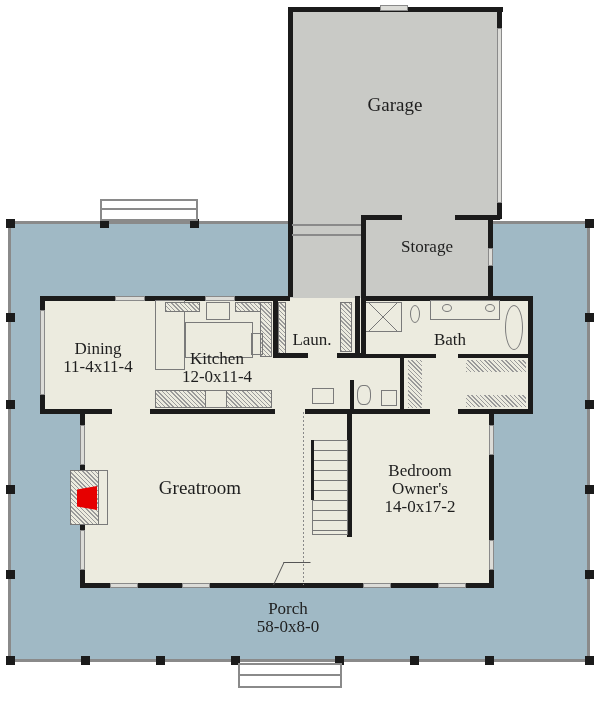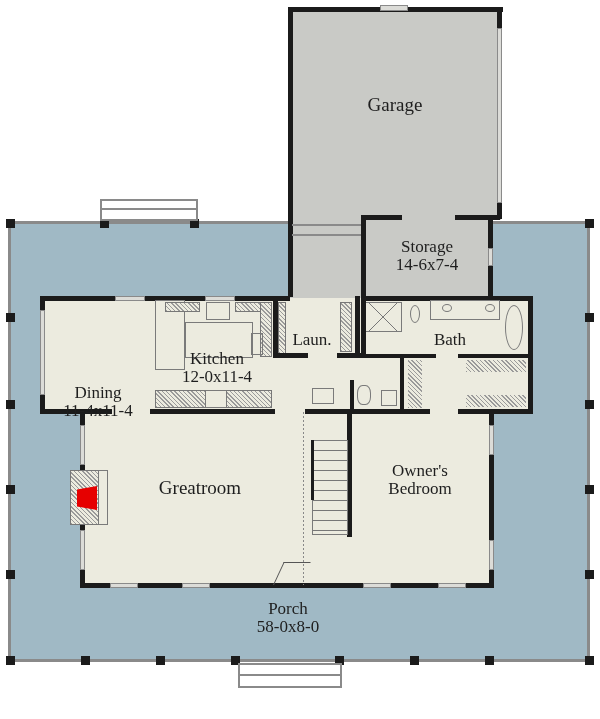--- a/index.html
+++ b/index.html
@@ -71,21 +71,20 @@
 <div class="thin" style="left:292px;top:234px;width:70px;height:2px;"></div>
 <div class="wall" style="left:361px;top:215px;width:5px;height:84px;"></div>
 <div class="wall" style="left:488px;top:215px;width:5px;height:84px;"></div>
 <div class="window" style="left:488px;top:248px;width:5px;height:18px;"></div>
 
 <div class="label lbl-lg" style="left:330px;top:95px;width:130px;">
   <div>Garage</div>
 </div>
 <div class="label lbl-md" style="left:368px;top:238px;width:118px;">
   <div>Storage</div>
-  <div>14-6x7-4</div>
 </div>
 
 <div class="abs cream" style="left:42px;top:298px;width:490px;height:114px;"></div>
 <div class="abs cream" style="left:82px;top:410px;width:410px;height:175px;"></div>
 
 <div class="wall" style="left:40px;top:296px;width:250px;height:5px;"></div>
 <div class="window" style="left:115px;top:296px;width:30px;height:5px;"></div>
 <div class="window" style="left:205px;top:296px;width:30px;height:5px;"></div>
 <div class="wall" style="left:362px;top:296px;width:170px;height:5px;"></div>
 <div class="wall" style="left:40px;top:296px;width:5px;height:116px;"></div>
@@ -146,37 +145,38 @@
 <div class="outline" style="left:381px;top:390px;width:16px;height:16px;"></div>
 <div class="wall" style="left:350px;top:380px;width:4px;height:32px;"></div>
 
 <div class="wall" style="left:347px;top:412px;width:5px;height:125px;"></div>
 <div class="outline" style="left:312px;top:440px;width:36px;height:95px;background:repeating-linear-gradient(180deg,#ecebdf 0 9px,#777 9px 10px);"></div>
 <div class="wall" style="left:311px;top:440px;width:3px;height:60px;"></div>
 <div class="thin" style="left:303px;top:412px;width:1px;height:173px;background:repeating-linear-gradient(180deg,#888 0 2px,transparent 2px 4px);"></div>
 
 <div class="abs" style="left:273px;top:562px;width:26px;height:22px;border-left:1px solid #555;border-top:1px solid #555;transform:skewX(-25deg);transform-origin:bottom left;"></div>
 
-<div class="label lbl-md" style="left:48px;top:340px;width:100px;margin-top:44px;">
+<div class="label lbl-md" style="left:48px;top:340px;width:100px;">
   <div>Dining</div>
   <div>11-4x11-4</div>
 </div>
 <div class="label lbl-md" style="left:162px;top:350px;width:110px;">
   <div>Kitchen</div>
   <div>12-0x11-4</div>
 </div>
 <div class="label lbl-md" style="left:286px;top:331px;width:52px;">
   <div>Laun.</div>
 </div>
 <div class="label lbl-md" style="left:425px;top:331px;width:50px;font-family:Liberation Serif, serif;">
   <div>Bath</div>
 </div>
 <div class="label lbl-lg" style="left:135px;top:478px;width:130px;">
   <div>Greatroom</div>
 </div>
 <div class="label lbl-md" style="left:365px;top:462px;width:110px;">
+  <div>Bedroom</div>
   <div>Owner's</div>
-  <div>Bedroom</div>
+  <div>14-0x17-2</div>
 </div>
 <div class="label lbl-md" style="left:228px;top:600px;width:120px;">
   <div>Porch</div>
   <div>58-0x8-0</div>
 </div>
 
 </body></html>

